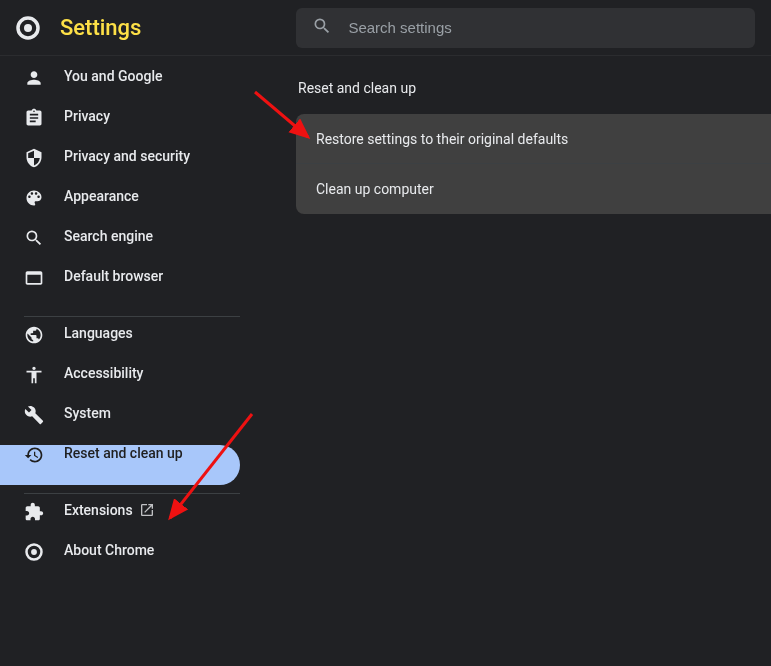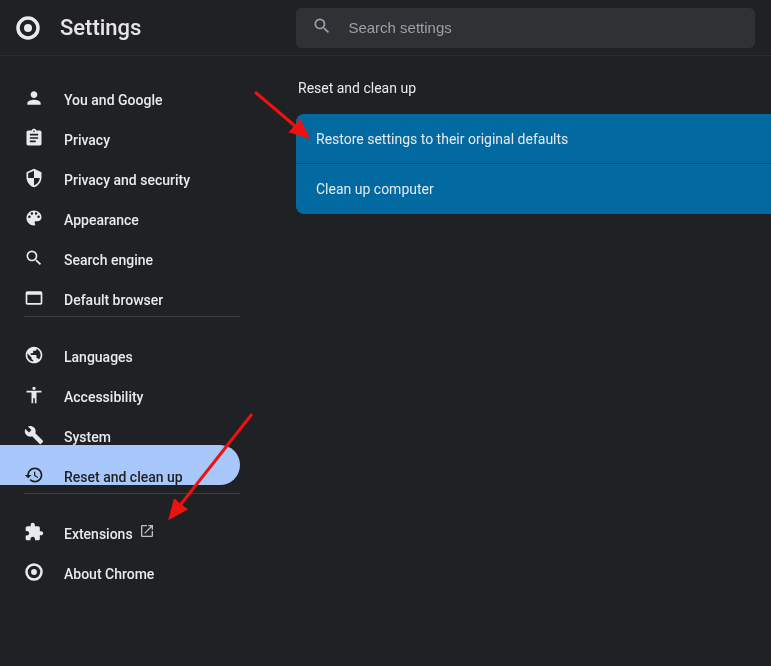--- a/index.html
+++ b/index.html
@@ -21,21 +21,21 @@
       border-bottom: 1px solid rgba(255,255,255,0.05);
     }
     .chrome-icon {
       width: 24px;
       height: 24px;
       margin-right: 20px;
     }
     .settings-title {
       font-size: 22px;
       font-weight: 500;
-      color: #e5e5e5;
+      color: #fde047;
       flex-shrink: 0;
     }
     .search-container {
       margin-left: 155px;
       background: #303134;
       border-radius: 6px;
       height: 40px;
       display: flex;
       align-items: center;
       padding: 0 16px;
@@ -63,21 +63,21 @@
       height: calc(100% - 56px);
     }
     .sidebar {
       width: 256px;
       padding-top: 12px;
       overflow-y: auto;
     }
     .sidebar-item {
       height: 40px;
       display: flex;
-      align-items: flex-end;
+      align-items: flex-start;
       padding: 0 24px;
       cursor: pointer;
       color: #e8eaed;
       font-size: 14px;
       font-weight: 500;
     }
     .sidebar-item.selected {
       background: #a8c7fa;
       color: #1f1f1f;
       border-radius: 0 20px 20px 0;
@@ -106,21 +106,21 @@
       padding: 24px 0 0 40px;
     }
     .section-title {
       font-size: 14px;
       color: #e8eaed;
       margin-bottom: 18px;
       padding-left: 2px;
       font-weight: 400;
     }
     .card {
-      background: #0369a1;
+      background: #404040;
       border-radius: 8px 0 0 8px;
       overflow: hidden;
       text-align: center;
     }
     .card-row {
       height: 50px;
       display: flex;
       align-items: center;
       padding: 0 20px;
       font-size: 14px;

